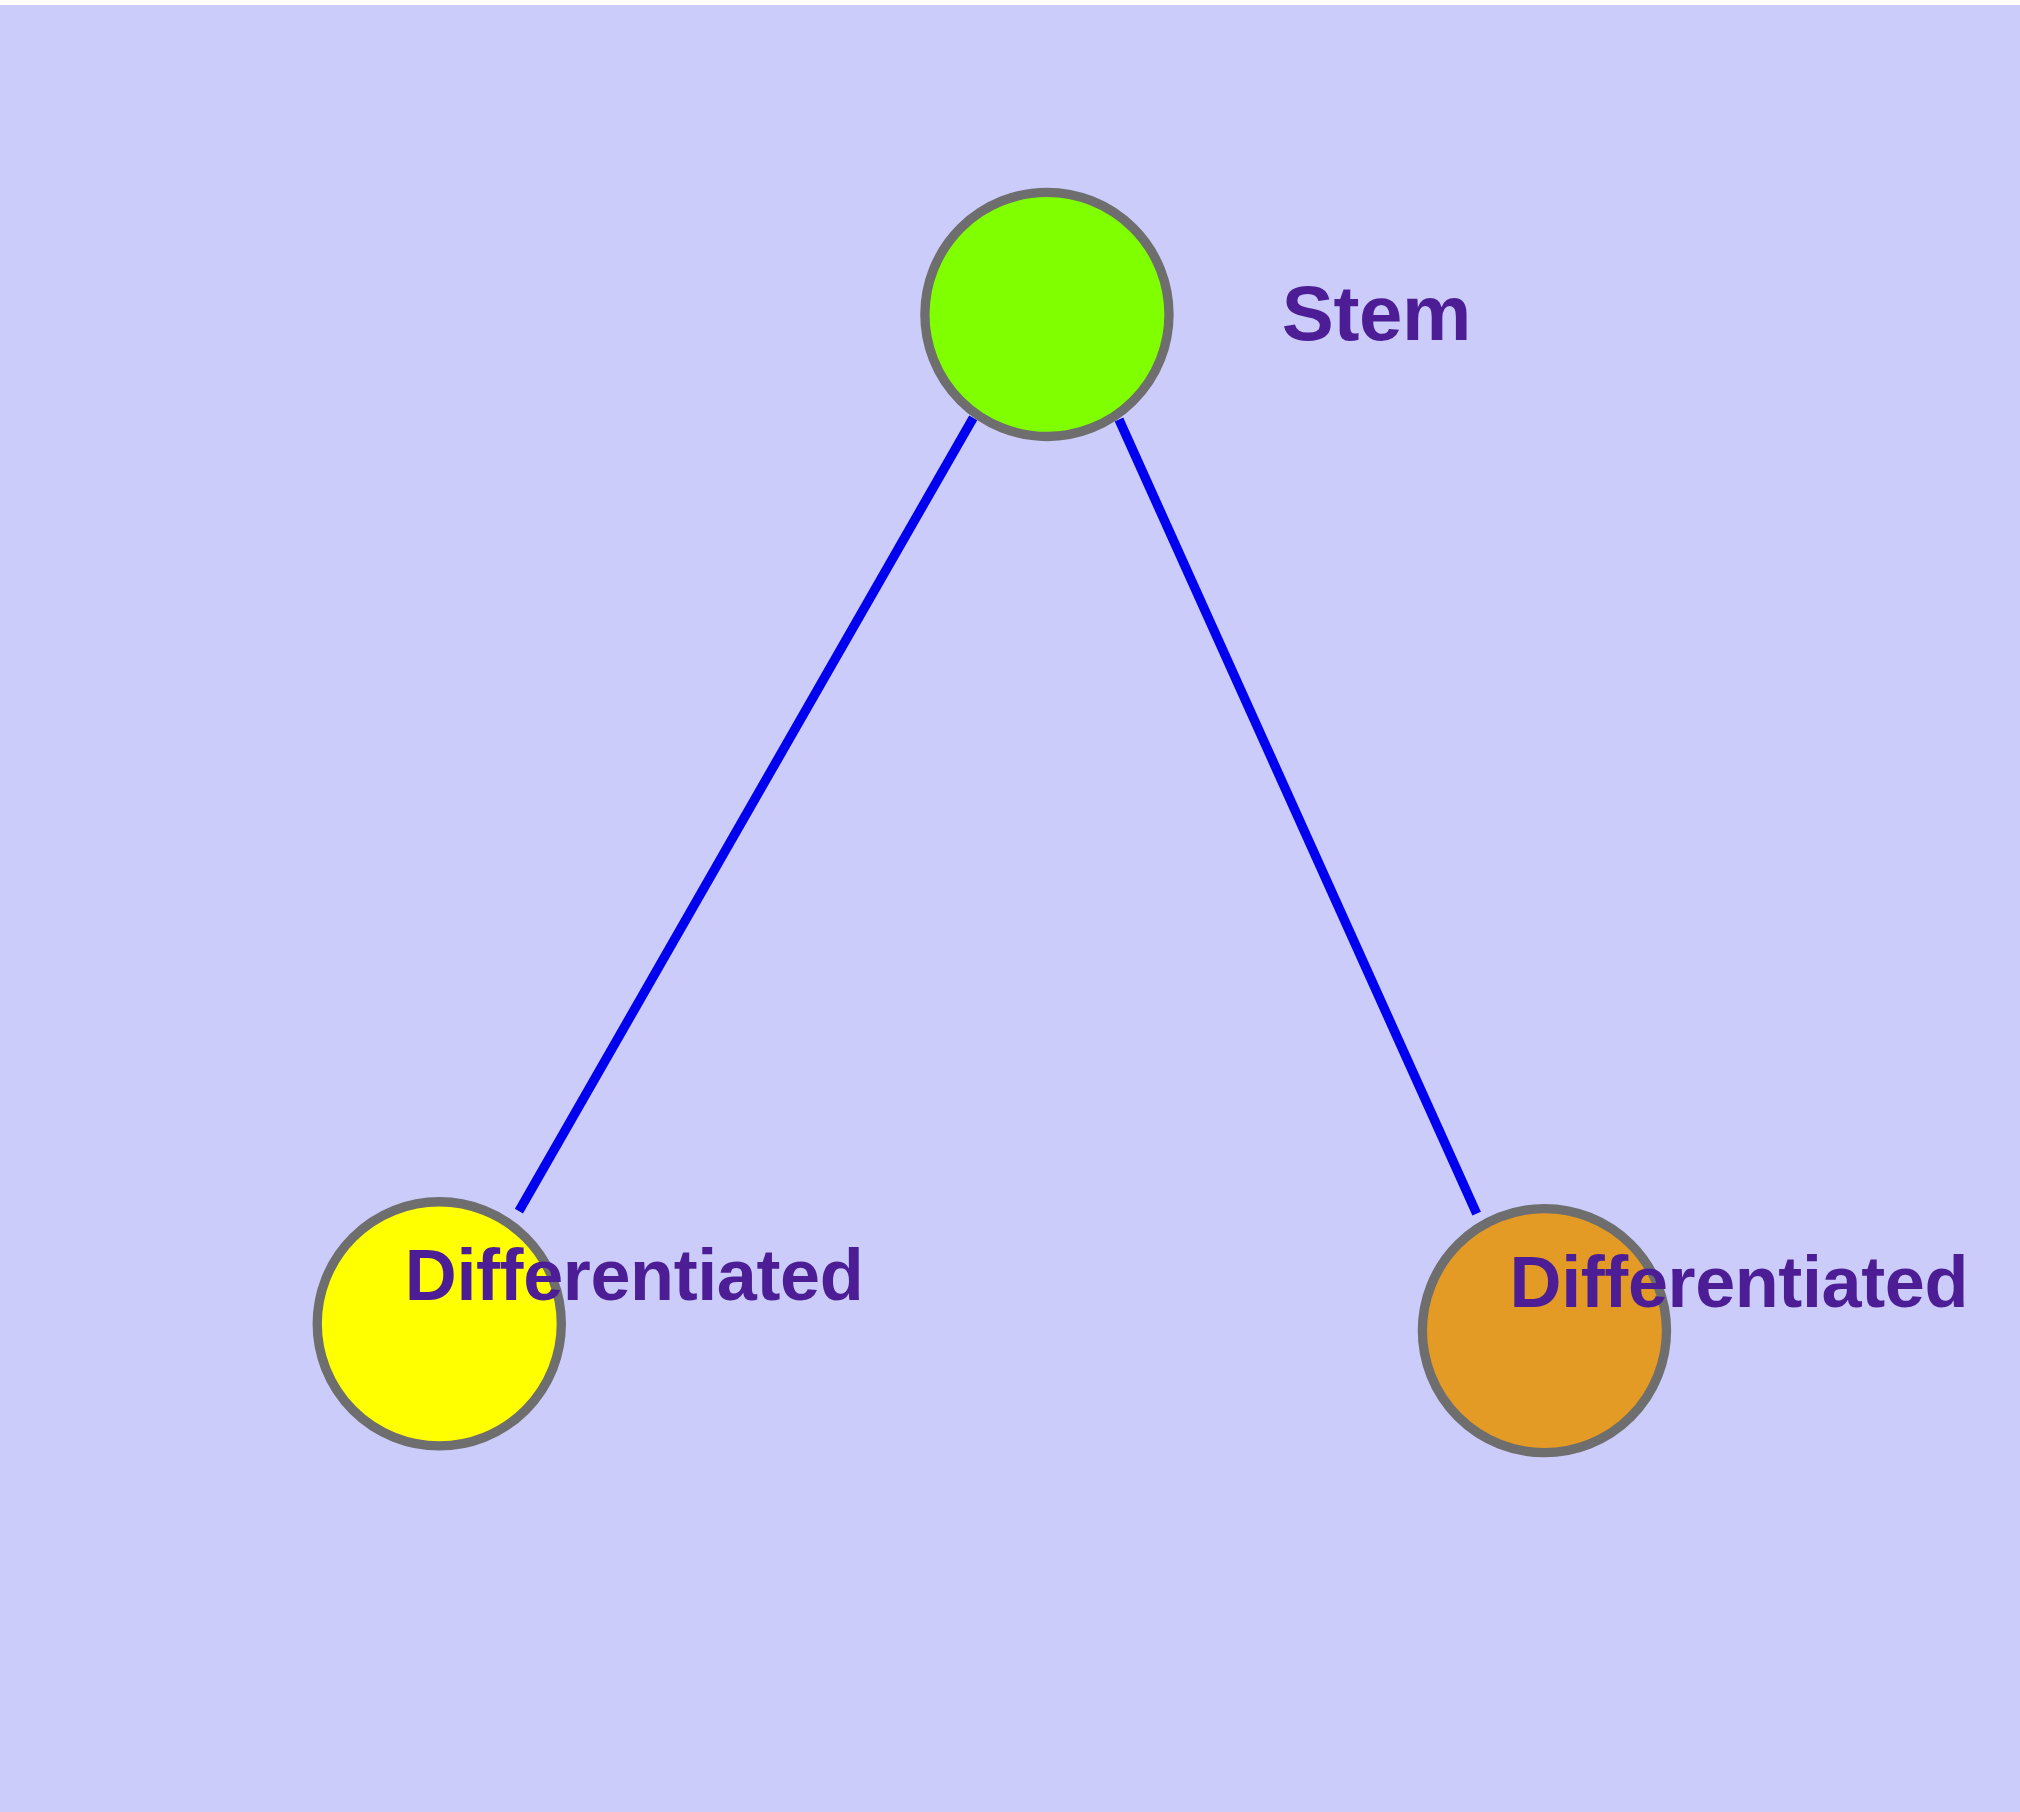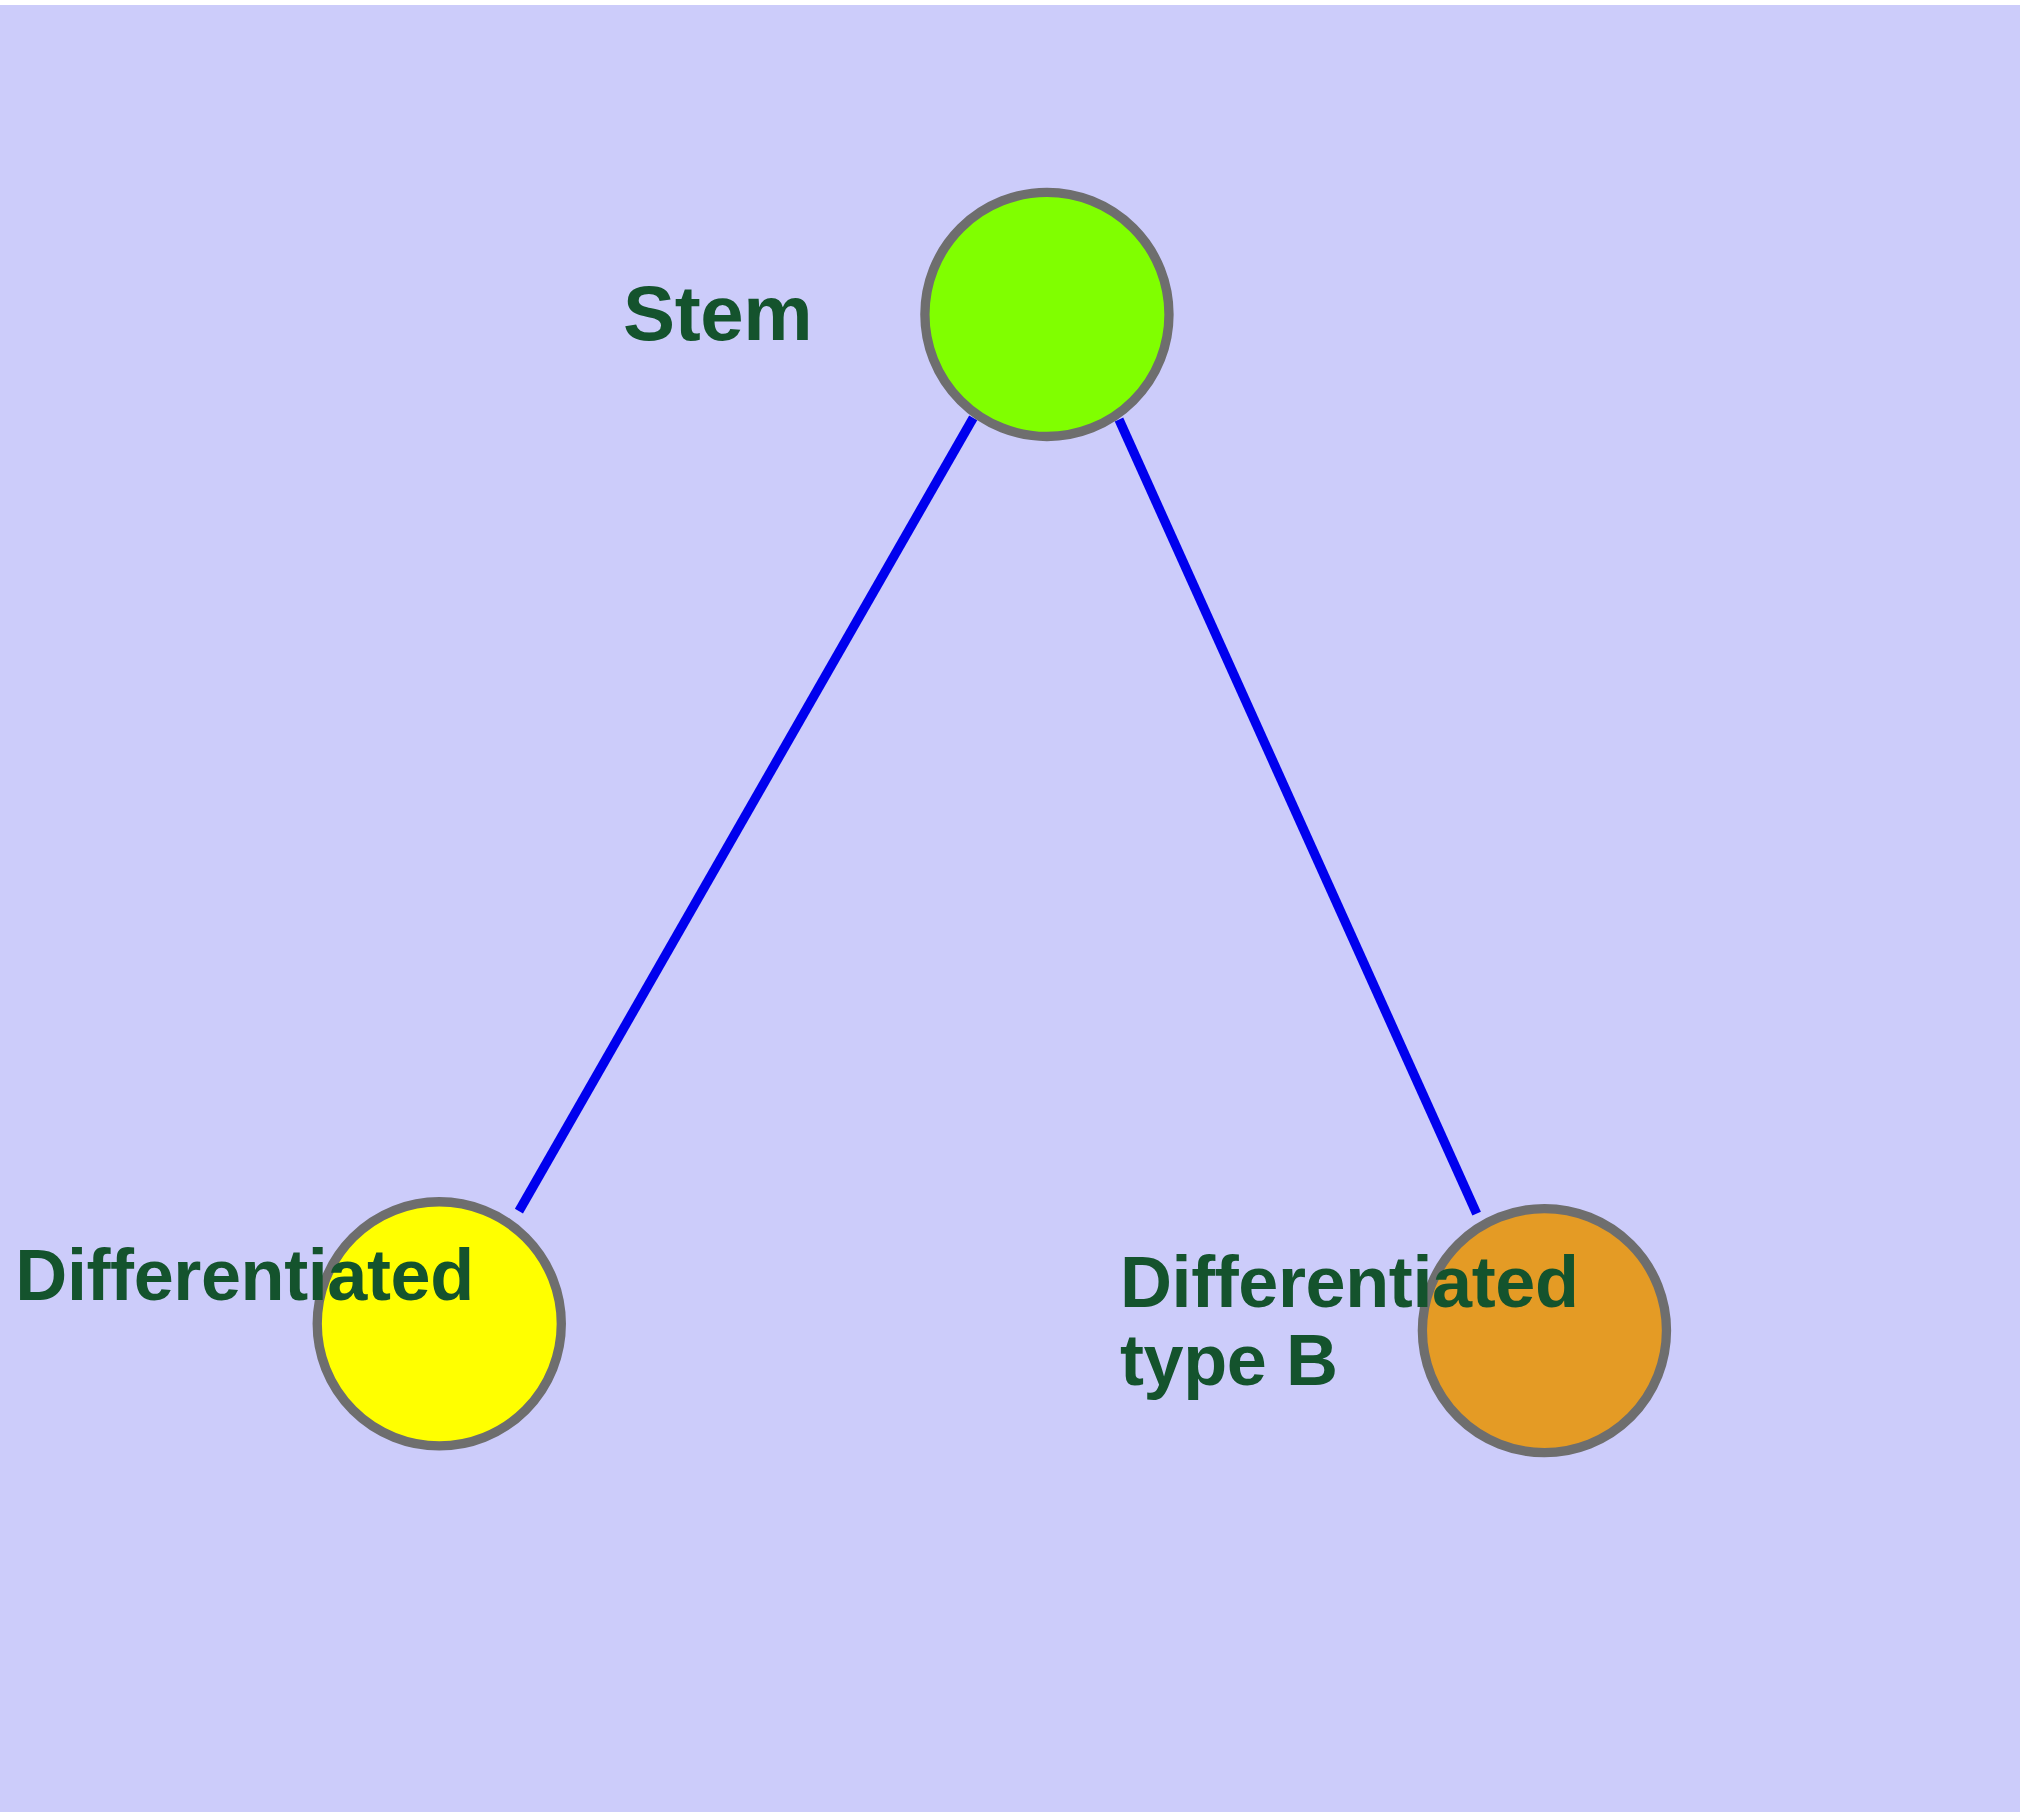--- a/index.html
+++ b/index.html
@@ -26,22 +26,22 @@
   }
   #graph-svg {
     position: absolute;
     left: 0;
     top: 0;
     width: 2021px;
     height: 1812px;
   }
   .node-label {
     position: absolute;
-    text-align: left;
-    color: #14532d;
+    text-align: right;
+    color: #4c1d95;
     font-weight: bold;
     line-height: 1.08;
     white-space: nowrap;
     pointer-events: none;
     letter-spacing: -0.4px;
   }
   .label-stem {
     font-size: 78px;
   }
   .label-leaf {
@@ -70,17 +70,16 @@
   <div class="node-label label-stem" style="left:623px; top:271px; width:848px;">
     <div>Stem</div>
   </div>
 
   <div class="node-label label-leaf" style="left:15.3px; top:1237px; width:848px;">
     <div>Differentiated</div>
   </div>
 
   <div class="node-label label-leaf" style="left:1120px; top:1244px; width:848px;">
     <div>Differentiated</div>
-    <div>type B</div>
   </div>
 
 </div>
 
 
 </body></html>

